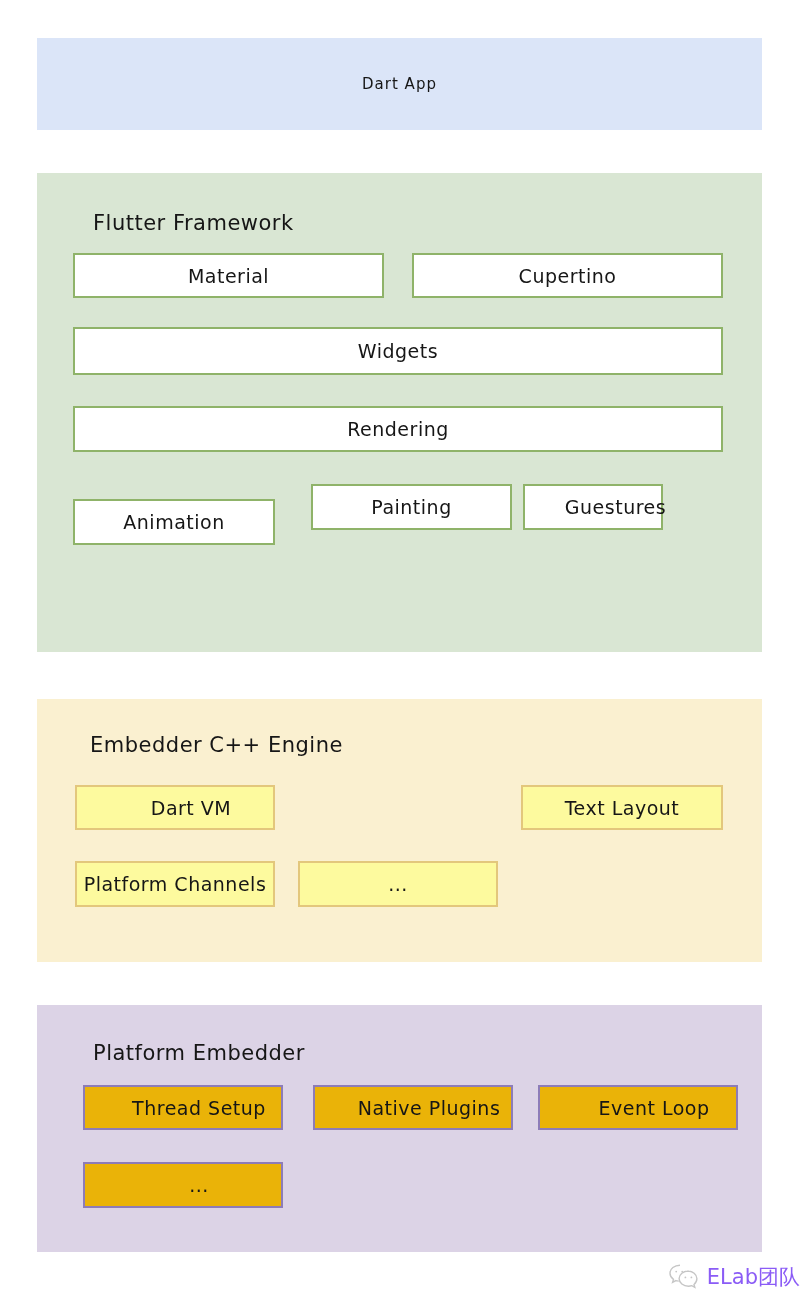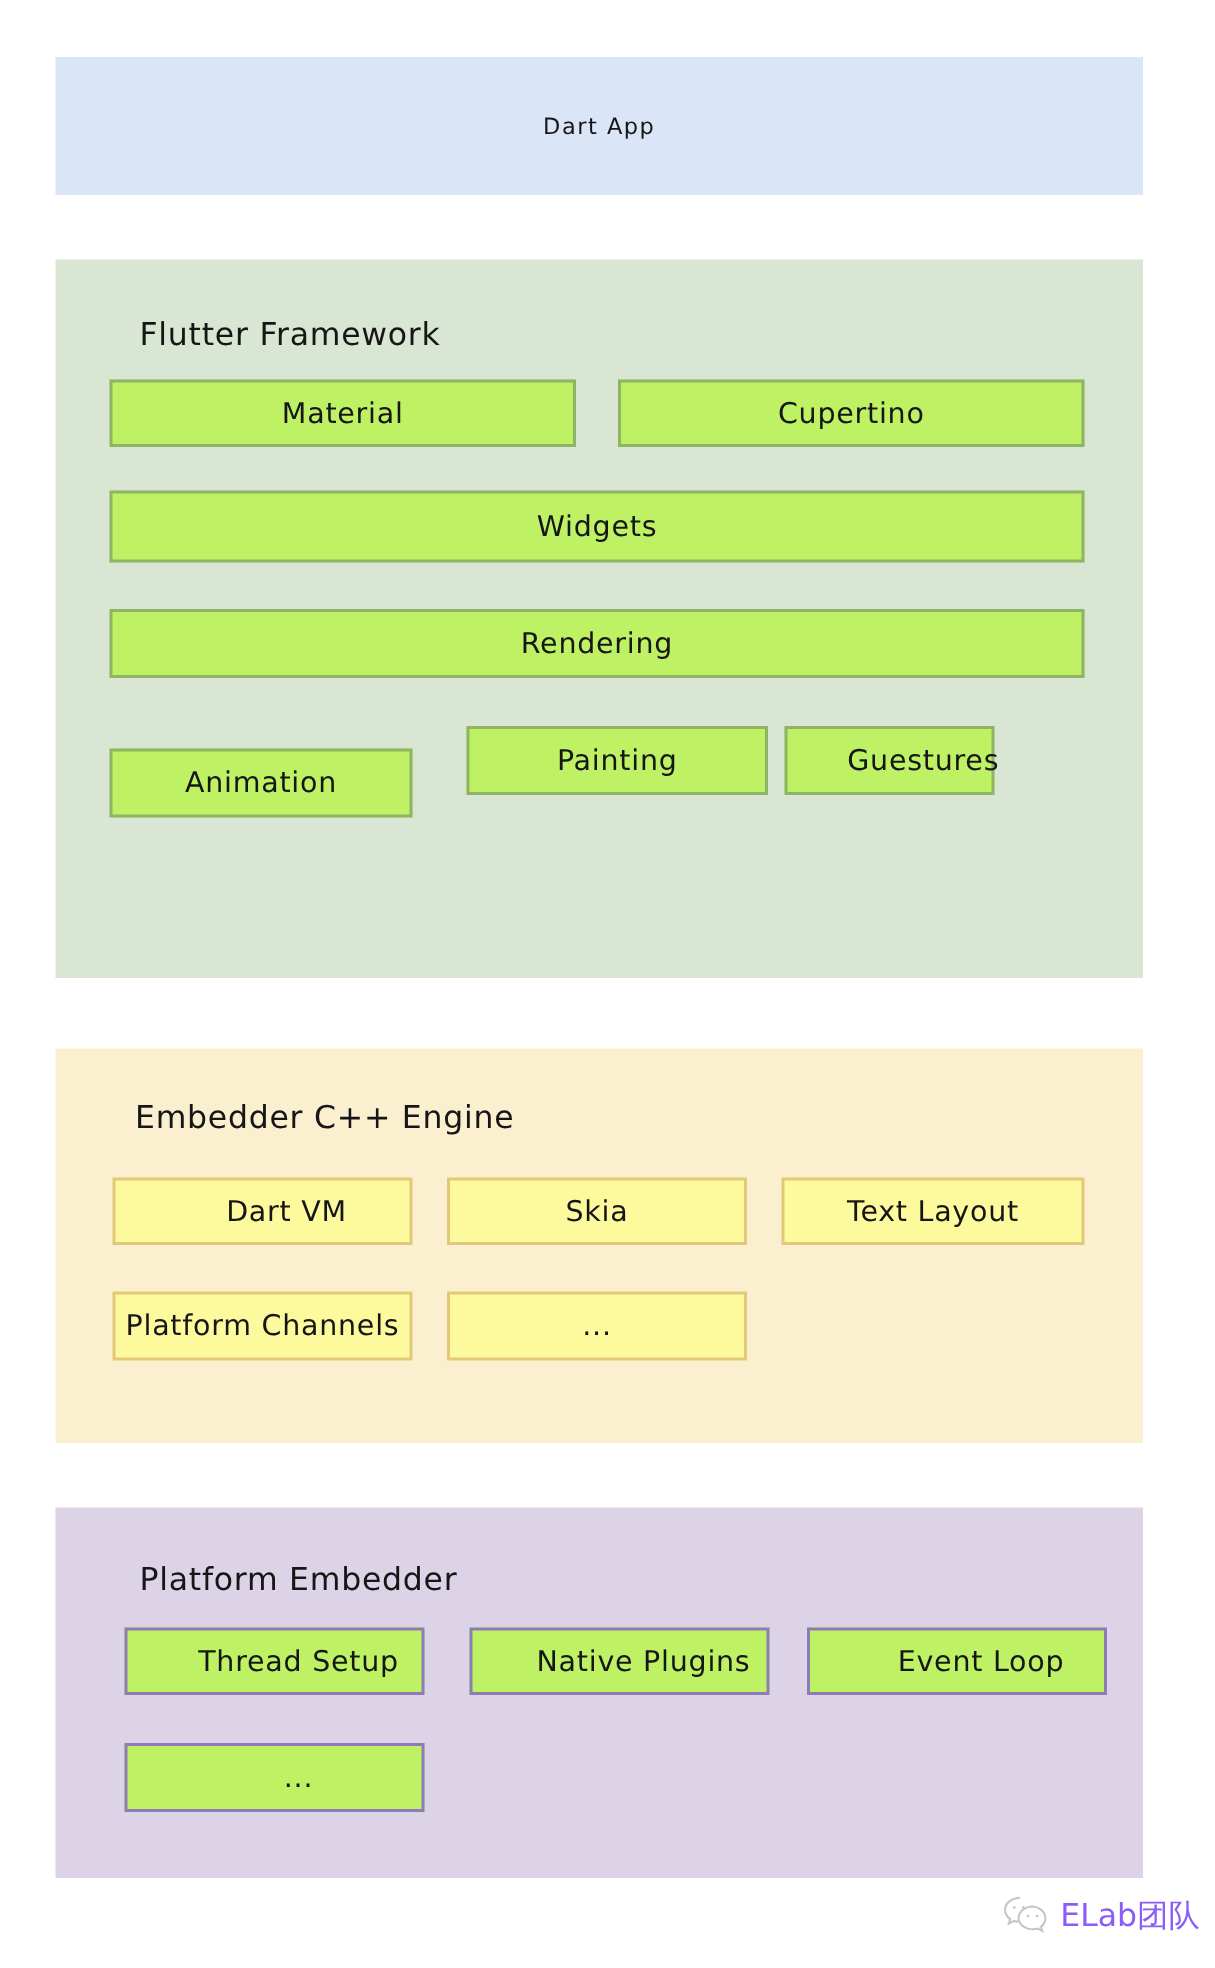--- a/index.html
+++ b/index.html
@@ -28,27 +28,27 @@
   }
   
   .dart-app{
     left:37px;top:38px;width:725px;height:92px;
     background:#dbe5f8;
     display:flex;align-items:center;justify-content:center;
     font-size:15px;letter-spacing:1px;
   }
   
   .framework{left:37px;top:173px;width:725px;height:479px;background:#d9e6d3;}
-  .framework .box{background:#bef264;border:2px solid #8fb369;text-align:center;}
+  .framework .box{background:#ffffff;border:2px solid #8fb369;text-align:center;}
   
   .engine{left:37px;top:699px;width:725px;height:263px;background:#faf0d0;}
   .engine .box{background:#fdfa9e;border:2px solid #e3c77c;}
   
   .embedder{left:37px;top:1005px;width:725px;height:247px;background:#dcd3e6;}
-  .embedder .box{background:#bef264;border:2px solid #8d7cb8;padding-left:32px;}
+  .embedder .box{background:#eab308;border:2px solid #8d7cb8;padding-left:32px;}
   
   .watermark{
     position:absolute;top:1263px;right:10px;
     display:flex;align-items:center;gap:7px;
     color:#8b5cf6;font-size:21px;
   }
   .watermark svg{display:block;}
 </style>
 </head>
 <body>
@@ -68,21 +68,20 @@
     <div class="box" style="left:36px;top:233px;width:650px;height:46px;">Rendering</div>
     <div class="box" style="left:36px;top:326px;width:202px;height:46px;">Animation</div>
     <div class="box" style="left:274px;top:311px;width:201px;height:46px;">Painting</div>
     <div class="box" style="left:486px;top:311px;width:140px;height:46px;padding-left:45px;">Guestures</div>
   </div>
 
   <div class="layer engine">
     <div class="section-title" style="left:53px;top:34px;">Embedder C++ Engine</div>
 
     <div class="box" style="left:38px;top:86px;width:200px;height:45px;padding-left:32px;">Dart VM</div>
-    <div class="box" style="left:261px;top:86px;width:200px;height:45px;">Skia</div>
     <div class="box" style="left:484px;top:86px;width:202px;height:45px;">Text Layout</div>
     <div class="box" style="left:38px;top:162px;width:200px;height:46px;">Platform Channels</div>
     <div class="box" style="left:261px;top:162px;width:200px;height:46px;">...</div>
   </div>
 
   <div class="layer embedder">
     <div class="section-title" style="left:56px;top:36px;">Platform Embedder</div>
 
     <div class="box" style="left:46px;top:80px;width:200px;height:45px;">Thread Setup</div>
     <div class="box" style="left:276px;top:80px;width:200px;height:45px;">Native Plugins</div>

